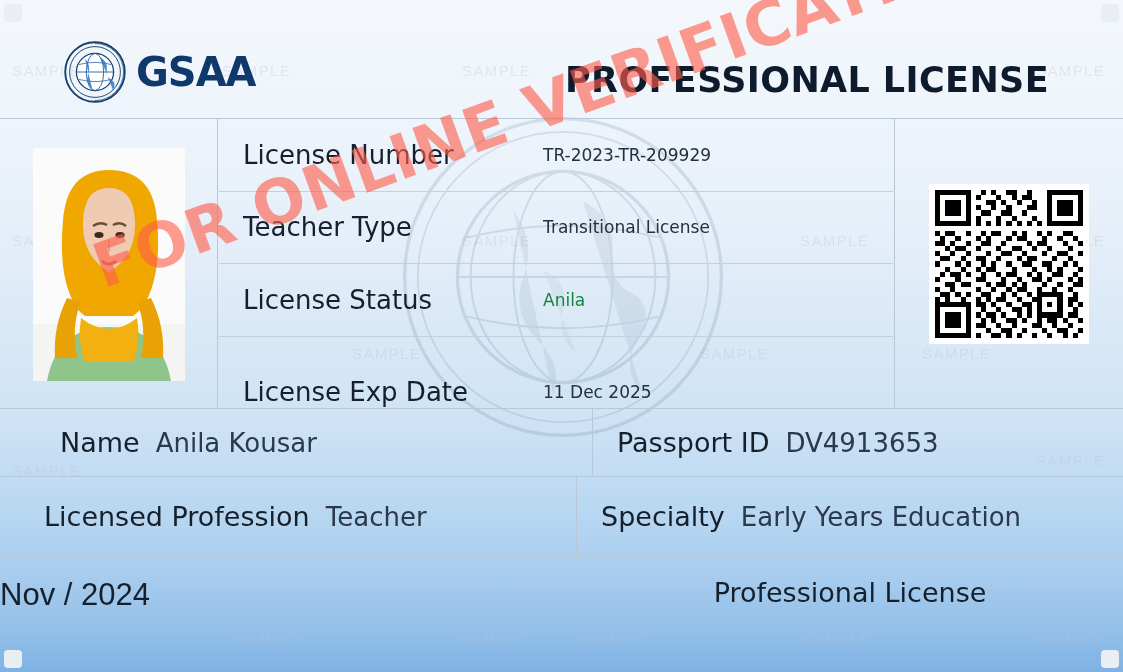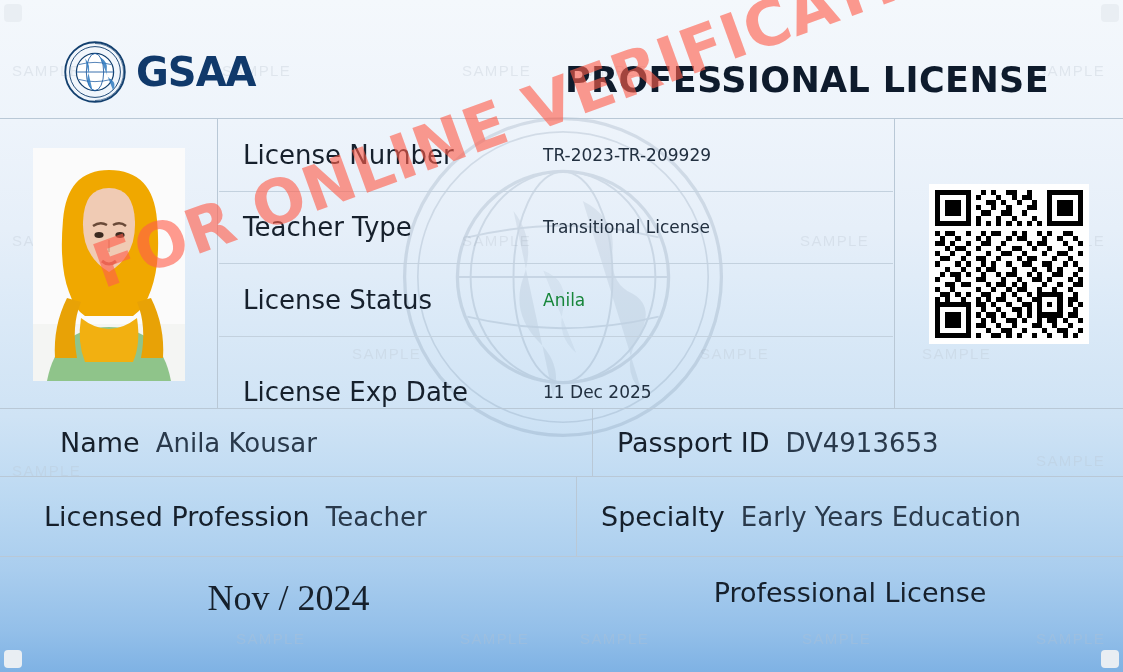--- a/index.html
+++ b/index.html
@@ -150,22 +150,22 @@
     font-size: 26px; color: #2a3a4c; font-family: "DejaVu Sans", sans-serif;
     margin-left: 16px;
   }
 
   
   #footer {
     position: absolute; left: 0; top: 557px; width: 100%; height: 115px;
     display: flex; align-items: flex-start; padding-top: 20px;
   }
   #footer .fdate {
-    width: 577px; text-align: center;
-    font-size: 36px; color: #16202c; font-family: Liberation Serif, serif;
+    width: 577px; text-align: left;
+    font-size: 31px; color: #16202c; font-family: Liberation Sans, sans-serif;
   }
   #footer .ftype {
     flex: 1; text-align: center;
     font-size: 27px; color: #16202c; font-family: "DejaVu Sans", sans-serif;
   }
 
   
   #stamp {
     position: absolute;
     left: 96px; top: 232px;

